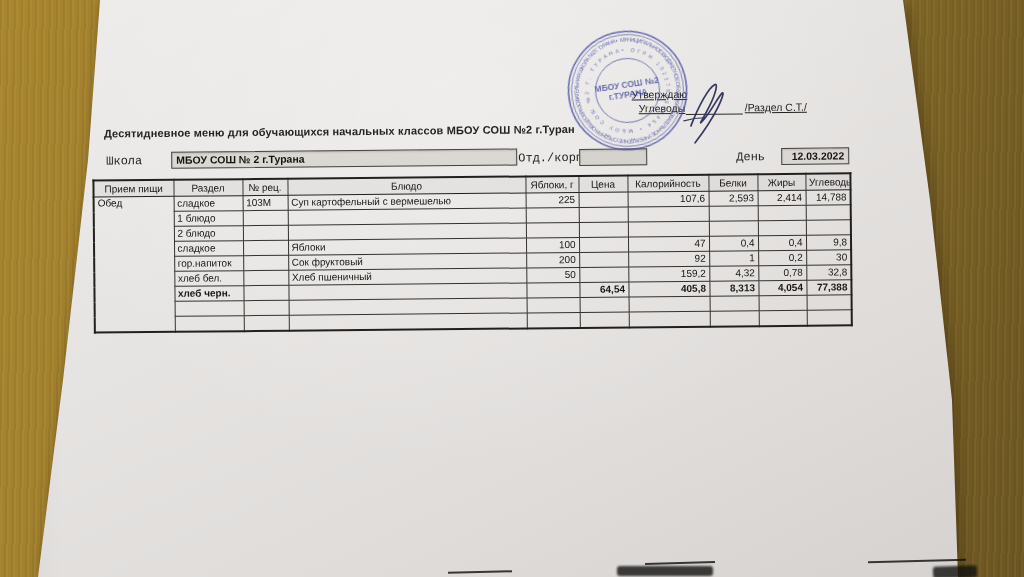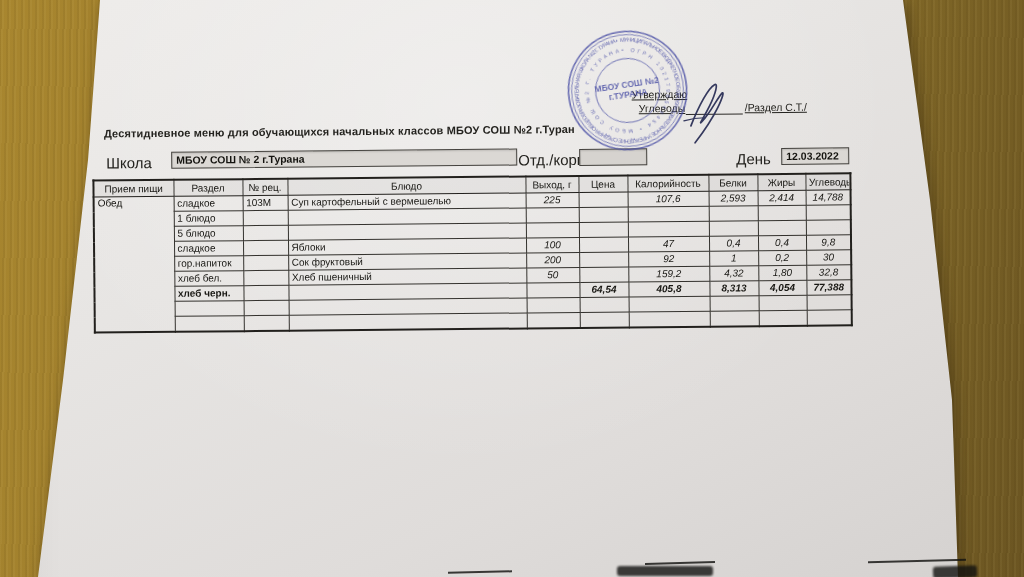--- a/index.html
+++ b/index.html
@@ -23,21 +23,21 @@
     content:""; position:absolute; inset:0;
     background: radial-gradient(ellipse at 45% 18%, rgba(255,255,255,0.30), transparent 55%),
                 linear-gradient(90deg, rgba(0,0,0,0.05), transparent 6%);
   }
   .sheet {
     position:absolute; inset:0; color:#1d1c1a;
     transform: rotate(-0.55deg); transform-origin: 470px 240px;
   }
   .title { position:absolute; left:105px; top:124px; font-size:11px; font-weight:600; letter-spacing:0.15px; color:#24231f; }
 
-  .lbl { position:absolute; font-size:15px; color:#24231f; }
+  .lbl { position:absolute; font-size:12px; color:#24231f;font-family:Liberation Mono, monospace; }
   .box {
     position:absolute; height:15px; border:1.6px solid #45433f;
     background:#dbd8d4; box-shadow: inset 0 1px 2px rgba(0,0,0,0.14);
     font-size:10.5px; font-weight:bold; line-height:15px; padding:0 4px;
     color:#14130f; white-space:nowrap; overflow:hidden;
   }
 
   table.menu {
     position:absolute; left:93px; top:176px; width:757px;
     border-collapse:collapse; table-layout:fixed;
@@ -47,21 +47,21 @@
     border:1px solid #34322e; font-size:10px; padding:0 3px;
     height:14px; line-height:12px; white-space:nowrap; overflow:hidden;
     color:#181713; font-weight:normal;
   }
   .menu thead th {
     height:15px; text-align:center; border-bottom:1.6px solid #22201d;
     background:rgba(0,0,0,0.03);
   }
   .menu td.meal { vertical-align:top; text-align:left; }
   .menu .tl { text-align:left; }
-  .menu .tr { text-align:center;font-style:italic; }
+  .menu .tr { text-align:right; }
   .menu .b  { font-weight:bold; }
 
   .stamp { position:absolute; left:566px; top:29px; width:126px; height:126px; opacity:0.82; filter:blur(0.3px); transform:rotate(-8deg); }
   .apv { position:absolute; font-size:10.5px; color:#24231f;text-decoration:underline; }
   .sig-line { position:absolute; left:687px; top:102px; width:57px; height:14px; border-bottom:1.3px solid #2c2a27; }
   .signature { position:absolute; left:630px; top:78px; width:180px; height:80px; }
 
   .smudge { position:absolute; background:#121210; }
   .sm-line { height:2px; opacity:0.82; }
   .sm-blob { filter:blur(1.1px); opacity:0.8; border-radius:3px; }
@@ -83,21 +83,21 @@
   <div class="box" style="left:172px; top:149px; width:336px;">
     <span>МБОУ СОШ № 2 г.Турана</span>
   </div>
 
   <span class="lbl" style="left:519px; top:152px;">Отд./корп</span>
   <div class="box" style="left:580px; top:150px; width:58px; background:#d6d3cf;">
     <span></span>
   </div>
 
   <span class="lbl" style="left:737px; top:153px;">День</span>
-  <div class="box" style="left:782px; top:151px; width:58px; text-align:left;">
+  <div class="box" style="left:782px; top:151px; width:58px; text-align:right;">
     <span>12.03.2022</span>
   </div>
 
   <table class="menu">
     <colgroup>
       <col style="width:80px">
         <col style="width:69px">
         <col style="width:45px">
         <col style="width:238px">
       <col style="width:53px">
@@ -106,21 +106,21 @@
         <col style="width:49px">
       <col style="width:48px">
         <col style="width:45px">
     </colgroup>
     <thead>
       <tr id="head-row">
           <th>Прием пищи</th>
           <th>Раздел</th>
           <th>№ рец.</th>
           <th>Блюдо</th>
-          <th>Выход, г</th>
+          <th>Яблоки, г</th>
           <th>Цена</th>
           <th>Калорийность</th>
           <th>Белки</th>
           <th>Жиры</th>
           <th>Углеводы</th>
         </tr>
     </thead>
     <tbody id="table-body">
         <tr>
           <td rowspan="9" class="meal">Обед</td>
@@ -139,21 +139,21 @@
           <td class="tl"></td>
           <td class="tl"></td>
           <td class="tr"></td>
           <td class="tr"></td>
           <td class="tr"></td>
           <td class="tr"></td>
           <td class="tr"></td>
           <td class="tr"></td>
         </tr>
         <tr>
-          <td class="tl">5 блюдо</td>
+          <td class="tl">2 блюдо</td>
           <td class="tl"></td>
           <td class="tl"></td>
           <td class="tr"></td>
           <td class="tr"></td>
           <td class="tr"></td>
           <td class="tr"></td>
           <td class="tr"></td>
           <td class="tr"></td>
         </tr>
         <tr>
@@ -179,21 +179,21 @@
           <td class="tr">30</td>
         </tr>
         <tr>
           <td class="tl">хлеб бел.</td>
           <td class="tl"></td>
           <td class="tl">Хлеб пшеничный</td>
           <td class="tr">50</td>
           <td class="tr"></td>
           <td class="tr">159,2</td>
           <td class="tr">4,32</td>
-          <td class="tr">1,80</td>
+          <td class="tr">0,78</td>
           <td class="tr">32,8</td>
         </tr>
         <tr>
           <td class="tl b">хлеб черн.</td>
           <td class="tl b"></td>
           <td class="tl b"></td>
           <td class="tr b"></td>
           <td class="tr b">64,54</td>
           <td class="tr b">405,8</td>
           <td class="tr b">8,313</td>

